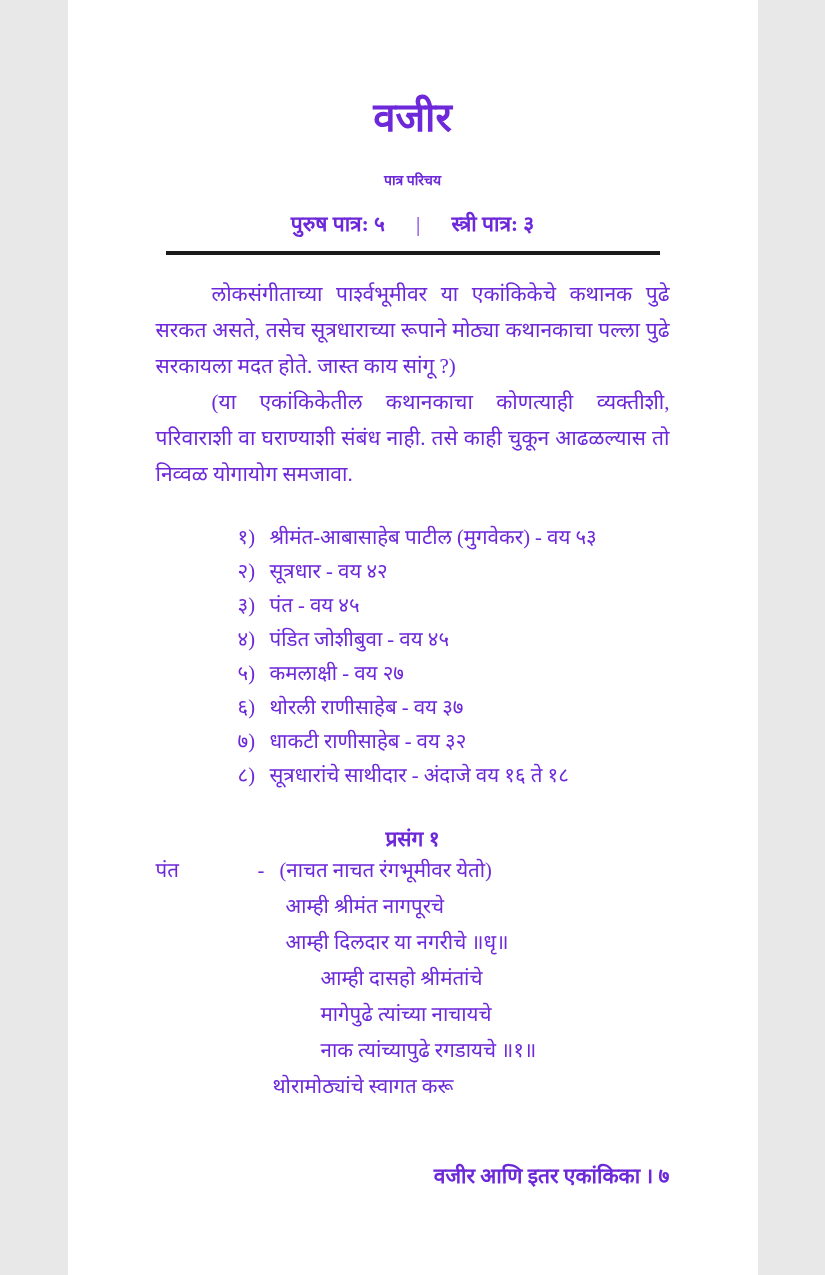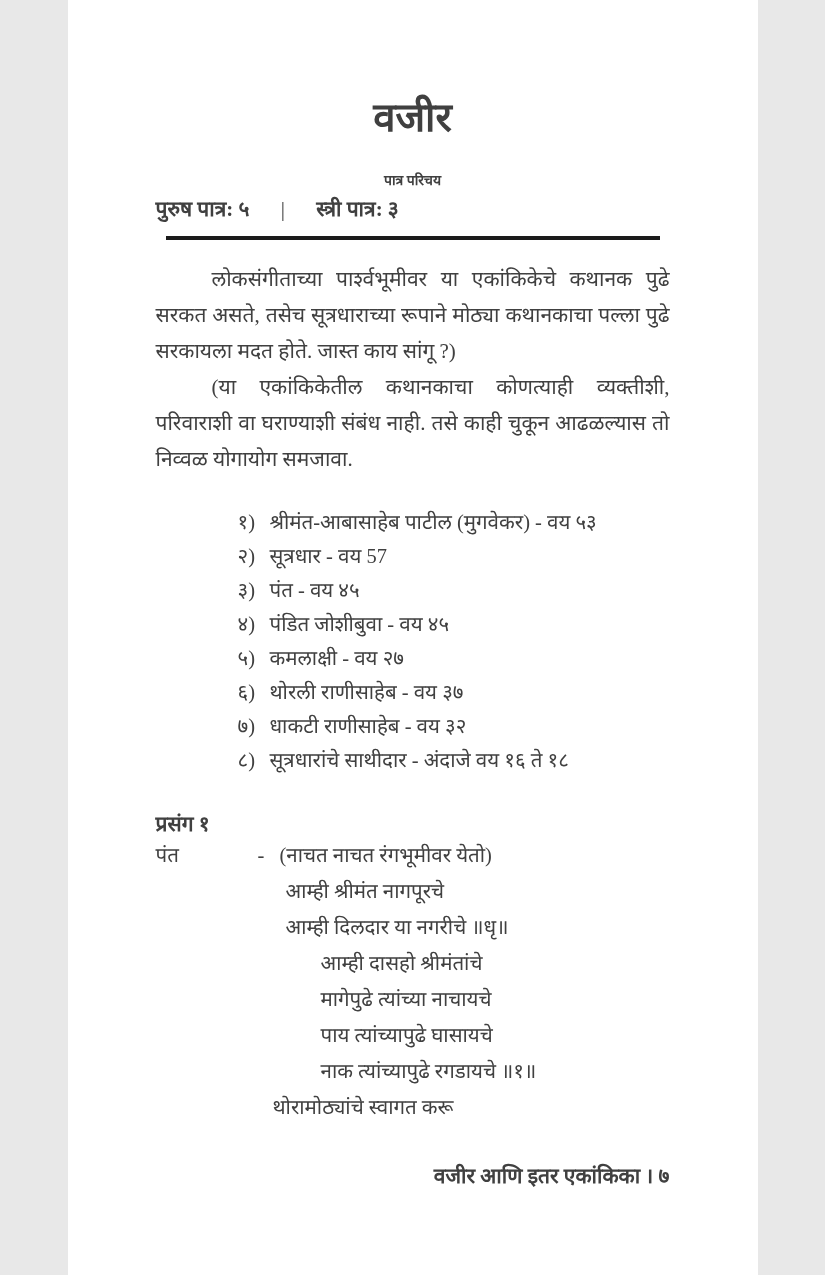--- a/index.html
+++ b/index.html
@@ -3,44 +3,45 @@
 <meta charset="utf-8">
 <style>
   * { margin: 0; padding: 0; box-sizing: border-box; }
   html, body { background: #e8e8e8; }
   .page {
     position: relative;
     width: 690px;
     height: 1275px;
     margin: 0 auto;
     background: #ffffff;
-    color: #404040;
+    color: #6d28d9;
     font-family: "Liberation Serif", "DejaVu Serif", serif;
     overflow: hidden;
   }
   .content {
     padding: 0 88px;
   }
   .book-title {
     text-align: center;
     font-size: 40px;
     font-weight: bold;
     padding-top: 96px;
     line-height: 1.1;
   }
   .cast-heading {
     text-align: center;
     font-size: 14px;
     font-weight: bold;
     margin-top: 30px;
   }
   .cast-counts {
+    text-align: center;
     font-size: 21px;
     font-weight: bold;
-    margin-top: 5px;
+    margin-top: 20px;
   }
   .cast-counts .sep {
     display: inline-block;
     margin: 0 26px;
     font-weight: normal;
   }
   .rule {
     height: 4px;
     background: #1b1b1b;
     margin: 14px 10px 0 10px;
@@ -57,20 +58,21 @@
   .characters {
     margin-top: 28px;
     margin-left: 82px;
     font-size: 20.5px;
     line-height: 34px;
     list-style: none;
   }
   .char-row { display: flex; }
   .char-num { width: 32px; flex: 0 0 32px; }
   .scene-heading {
+    text-align: center;
     font-size: 21px;
     font-weight: bold;
     margin-top: 32px;
   }
   .dialogue {
     font-size: 20.5px;
     line-height: 36px;
   }
   .dialogue-first {
     display: flex;
@@ -112,21 +114,21 @@
       <p>(या एकांकिकेतील कथानकाचा कोणत्याही व्यक्तीशी, परिवाराशी वा घराण्याशी संबंध नाही. तसे काही चुकून आढळल्यास तो निव्वळ योगायोग समजावा.</p>
     </div>
 
     <div class="characters">
       <div class="char-row">
         <span class="char-num">१)</span>
         <span>श्रीमंत-आबासाहेब पाटील (मुगवेकर) - वय ५३</span>
       </div>
       <div class="char-row">
         <span class="char-num">२)</span>
-        <span>सूत्रधार - वय 57</span>
+        <span>सूत्रधार - वय ४२</span>
       </div>
       <div class="char-row">
         <span class="char-num">३)</span>
         <span>पंत - वय ४५</span>
       </div>
       <div class="char-row">
         <span class="char-num">४)</span>
         <span>पंडित जोशीबुवा - वय ४५</span>
       </div>
       <div class="char-row">
@@ -153,21 +155,20 @@
       <div class="dialogue-first">
         <span class="speaker">पंत</span>
         <span class="dash">-</span>
         <span>(नाचत नाचत रंगभूमीवर येतो)</span>
       </div>
       <div class="verse">
         <div class="line ind1">आम्ही श्रीमंत नागपूरचे</div>
         <div class="line ind1">आम्ही दिलदार या नगरीचे ॥धृ॥</div>
         <div class="line ind2">आम्ही दासहो श्रीमंतांचे</div>
         <div class="line ind2">मागेपुढे त्यांच्या नाचायचे</div>
-        <div class="line ind2">पाय त्यांच्यापुढे घासायचे</div>
         <div class="line ind2">नाक त्यांच्यापुढे रगडायचे ॥१॥</div>
         <div class="line ind0">थोरामोठ्यांचे स्वागत करू</div>
       </div>
     </div>
 
   </div>
 
   <div class="page-footer">वजीर आणि इतर एकांकिका । ७</div>
 </div>
 

